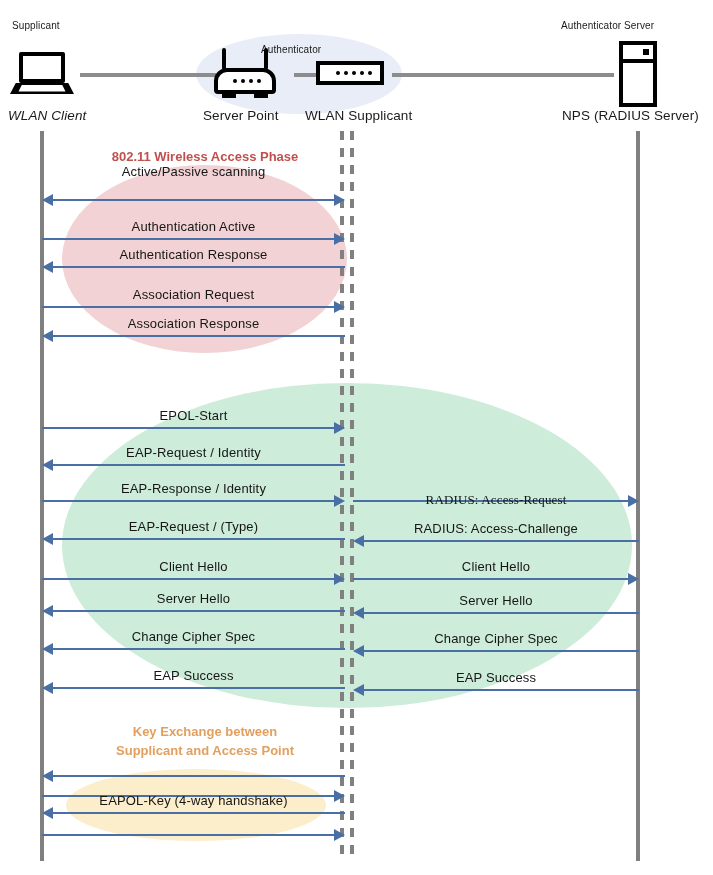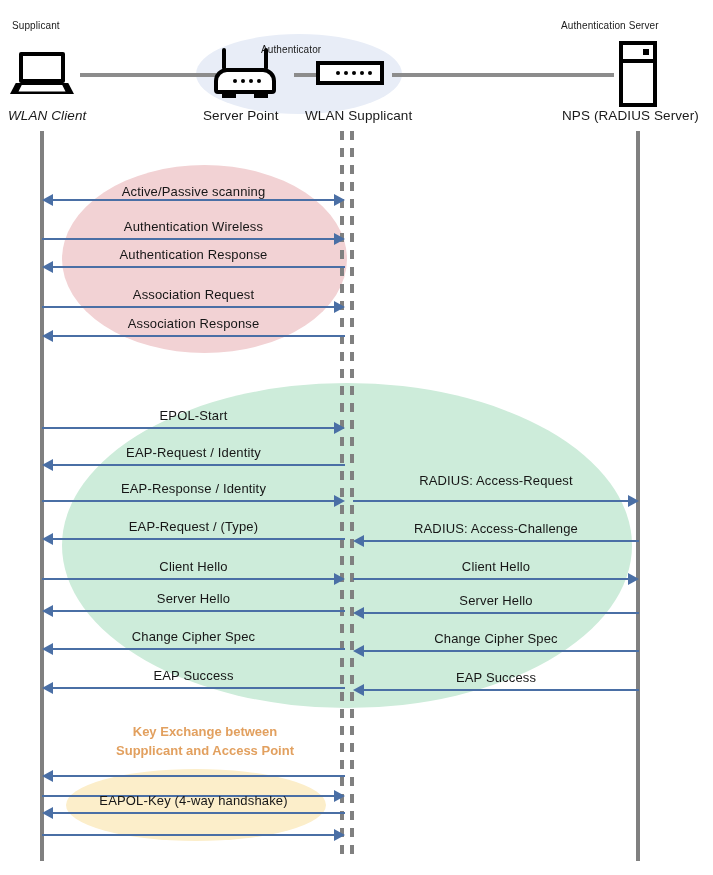--- a/index.html
+++ b/index.html
@@ -159,21 +159,21 @@
 </style>
 </head>
 <body>
 
 <div id="stage">
 
   <div class="auth-blob"></div>
 
   <div class="actor-title" style="left:12px;top:20px;">Supplicant</div>
   <div class="actor-title" style="left:261px;top:20px;margin-top:24px;">Authenticator</div>
-  <div class="actor-title" style="left:561px;top:20px;">Authentication Server</div>
+  <div class="actor-title" style="left:561px;top:20px;">Authenticator Server</div>
 
   <div class="link-line" style="left:80px;top:73px;width:136px;"></div>
   <div class="link-line" style="left:294px;top:73px;width:22px;"></div>
   <div class="link-line" style="left:392px;top:73px;width:222px;"></div>
 
   <div class="icon" style="left:19px;top:52px;width:64px;height:44px;">
     <div class="laptop-screen"></div>
     <div class="laptop-base"></div>
     <div class="laptop-base-inner"></div>
   </div>
@@ -218,37 +218,38 @@
 
   <div class="phase-blob" style="left:62px;top:383px;width:570px;height:325px;background:#cdecda;"></div>
 
   <div class="phase-blob" style="left:66px;top:769px;width:260px;height:72px;background:#fceeca;"></div>
 
   <div class="lifeline" style="left:40px;top:131px;height:730px;"></div>
   <div class="lifeline-dashed" style="left:340px;top:131px;height:730px;"></div>
   <div class="lifeline-dashed" style="left:350px;top:131px;height:730px;"></div>
   <div class="lifeline" style="left:636px;top:131px;height:730px;"></div>
 
+  <div class="phase-label" style="left:60px;top:147px;width:290px;color:#c0504d;">802.11 Wireless Access Phase</div>
 
 
   <div class="phase-label" style="left:60px;top:722px;width:290px;color:#e2a05f;">Key Exchange between</div>
   <div class="phase-label" style="left:60px;top:741px;width:290px;color:#e2a05f;">Supplicant and Access Point</div>
 
   <div id="messages-left-layer">
       <div class="msg" style="left: 42px; top: 199px; width: 303px;">
         <div class="msg-line" style="left: 9px; width: 285px;"></div>
         <div class="arrowhead right" style="left: 292px;"></div>
         <div class="arrowhead left" style="left: 0px;"></div>
       </div>
-      <div class="msg-label" style="left: 42px; width: 303px; top: 184px;">Active/Passive scanning</div>
+      <div class="msg-label" style="left: 42px; width: 303px; top: 164px;">Active/Passive scanning</div>
       <div class="msg" style="left: 42px; top: 238px; width: 303px;">
         <div class="msg-line" style="left: 0px; width: 294px;"></div>
         <div class="arrowhead right" style="left: 292px;"></div>
       </div>
-      <div class="msg-label" style="left: 42px; width: 303px; top: 219px;">Authentication Wireless</div>
+      <div class="msg-label" style="left: 42px; width: 303px; top: 219px;">Authentication Active</div>
       <div class="msg" style="left: 42px; top: 266px; width: 303px;">
         <div class="msg-line" style="left: 9px; width: 294px;"></div>
         <div class="arrowhead left" style="left: 0px;"></div>
       </div>
       <div class="msg-label" style="left: 42px; width: 303px; top: 247px;">Authentication Response</div>
       <div class="msg" style="left: 42px; top: 306px; width: 303px;">
         <div class="msg-line" style="left: 0px; width: 294px;"></div>
         <div class="arrowhead right" style="left: 292px;"></div>
       </div>
       <div class="msg-label" style="left: 42px; width: 303px; top: 287px;">Association Request</div>
@@ -313,21 +314,21 @@
       <div class="msg" style="left: 42px; top: 834px; width: 303px;">
         <div class="msg-line" style="left: 0px; width: 294px;"></div>
         <div class="arrowhead right" style="left: 292px;"></div>
       </div>
     </div>
   <div id="messages-right-layer">
       <div class="msg" style="left: 353px; top: 500px; width: 286px;">
         <div class="msg-line" style="left: 0px; width: 277px;"></div>
         <div class="arrowhead right" style="left: 275px;"></div>
       </div>
-      <div class="msg-label" style="left: 353px; width: 286px; top: 473px;">RADIUS: Access-Request</div>
+      <div class="msg-label" style="left: 353px; width: 286px; top: 492px; font-family: Liberation Serif, serif;">RADIUS: Access-Request</div>
       <div class="msg" style="left: 353px; top: 540px; width: 286px;">
         <div class="msg-line" style="left: 9px; width: 277px;"></div>
         <div class="arrowhead left" style="left: 0px;"></div>
       </div>
       <div class="msg-label" style="left: 353px; width: 286px; top: 521px;">RADIUS: Access-Challenge</div>
       <div class="msg" style="left: 353px; top: 578px; width: 286px;">
         <div class="msg-line" style="left: 0px; width: 277px;"></div>
         <div class="arrowhead right" style="left: 275px;"></div>
       </div>
       <div class="msg-label" style="left: 353px; width: 286px; top: 559px;">Client Hello</div>

